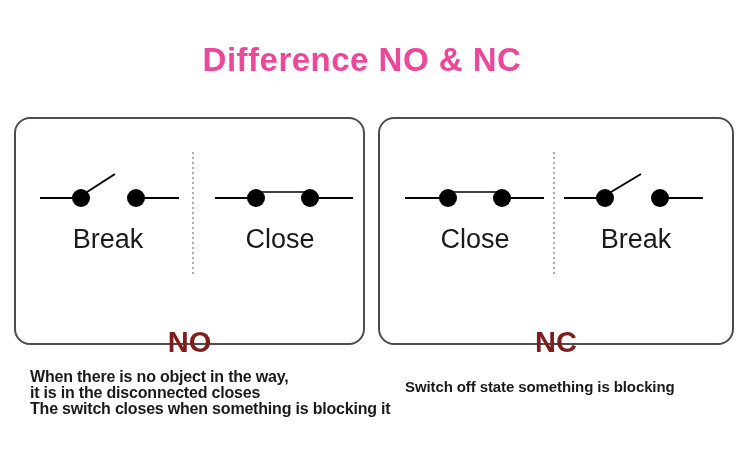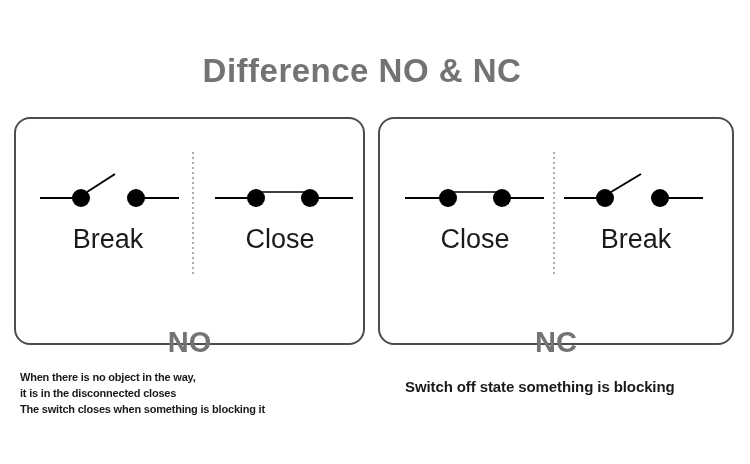--- a/index.html
+++ b/index.html
@@ -8,27 +8,27 @@
     position: relative;
     width: 750px;
     height: 464px;
     background: #ffffff;
     font-family: "Liberation Sans", sans-serif;
     color: #111111;
     overflow: hidden;
   }
   .title {
     position: absolute;
-    top: 52px;
+    top: 41px;
     left: 0;
     width: 724px;
     text-align: center;
     font-size: 33px;
     font-weight: 700;
-    color: #737373;
+    color: #ec4899;
     letter-spacing: 0.5px;
   }
   .panel {
     position: absolute;
     top: 117px;
     height: 228px;
     border: 2px solid #4d4d4d;
     border-radius: 16px;
     background: #ffffff;
   }
@@ -43,33 +43,33 @@
     font-weight: 400;
     color: #1a1a1a;
     white-space: nowrap;
   }
   .caption-heading {
     position: absolute;
     top: 326px;
     font-size: 29px;
     font-weight: 700;
     text-align: center;
-    color: #737373;
+    color: #7f1d1d;
   }
   .caption-heading.no { left: 14px; width: 351px; }
   .caption-heading.nc { left: 378px; width: 356px; }
   .description {
     position: absolute;
     font-weight: 700;
     color: #1a1a1a;
   }
   .description.no {
-    left: 20px;
+    left: 30px;
     top: 369px;
-    font-size: 11px;
+    font-size: 16px;
     line-height: 16px;
     letter-spacing: -0.2px;
   }
   .description.nc {
     left: 405px;
     top: 378px;
     font-size: 15px;
     line-height: 17px;
     letter-spacing: -0.1px;
   }

